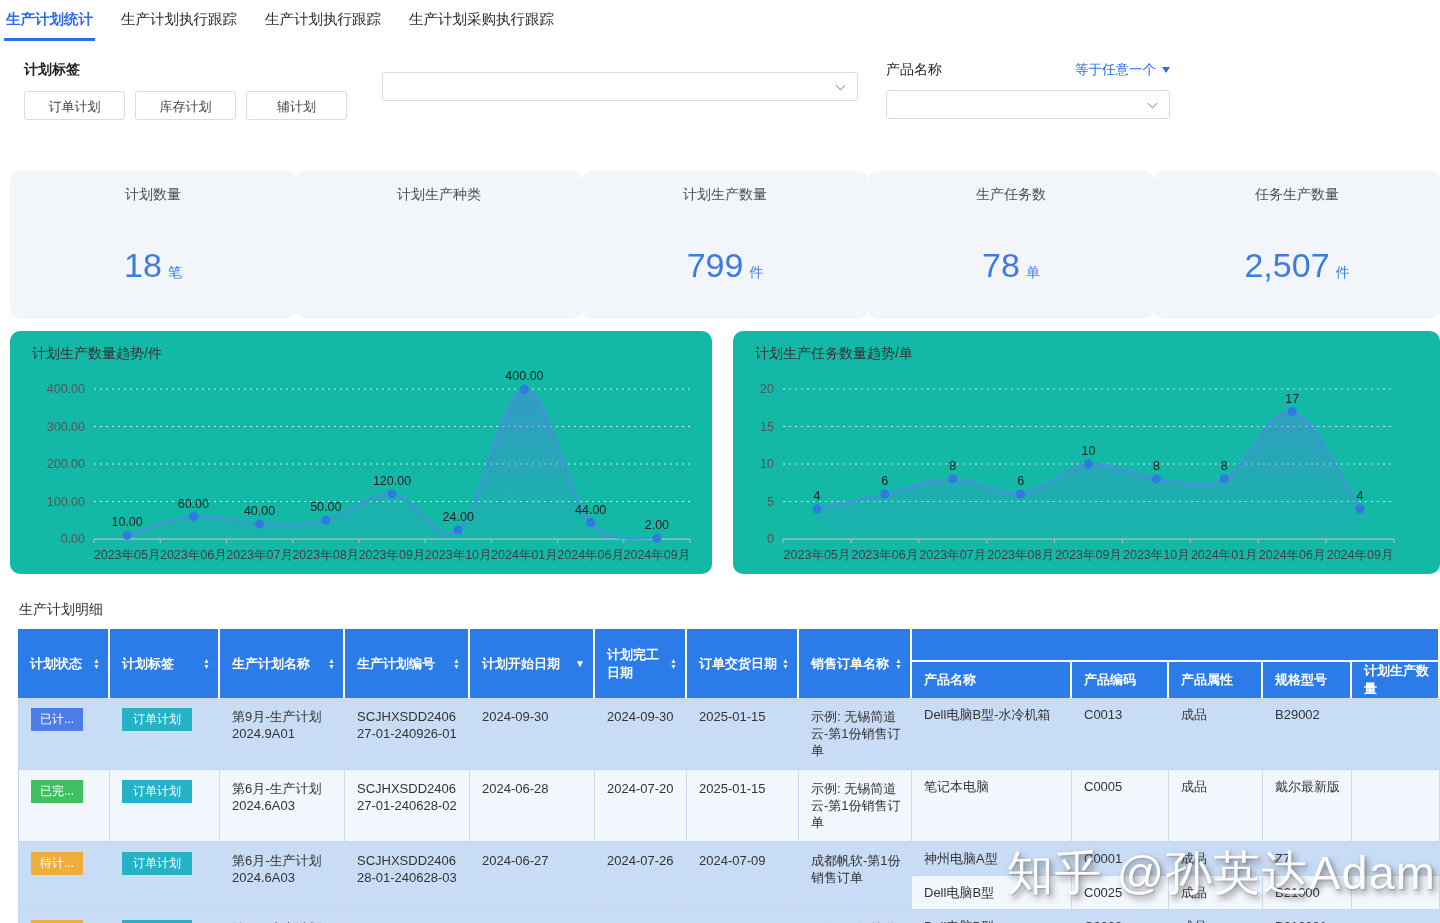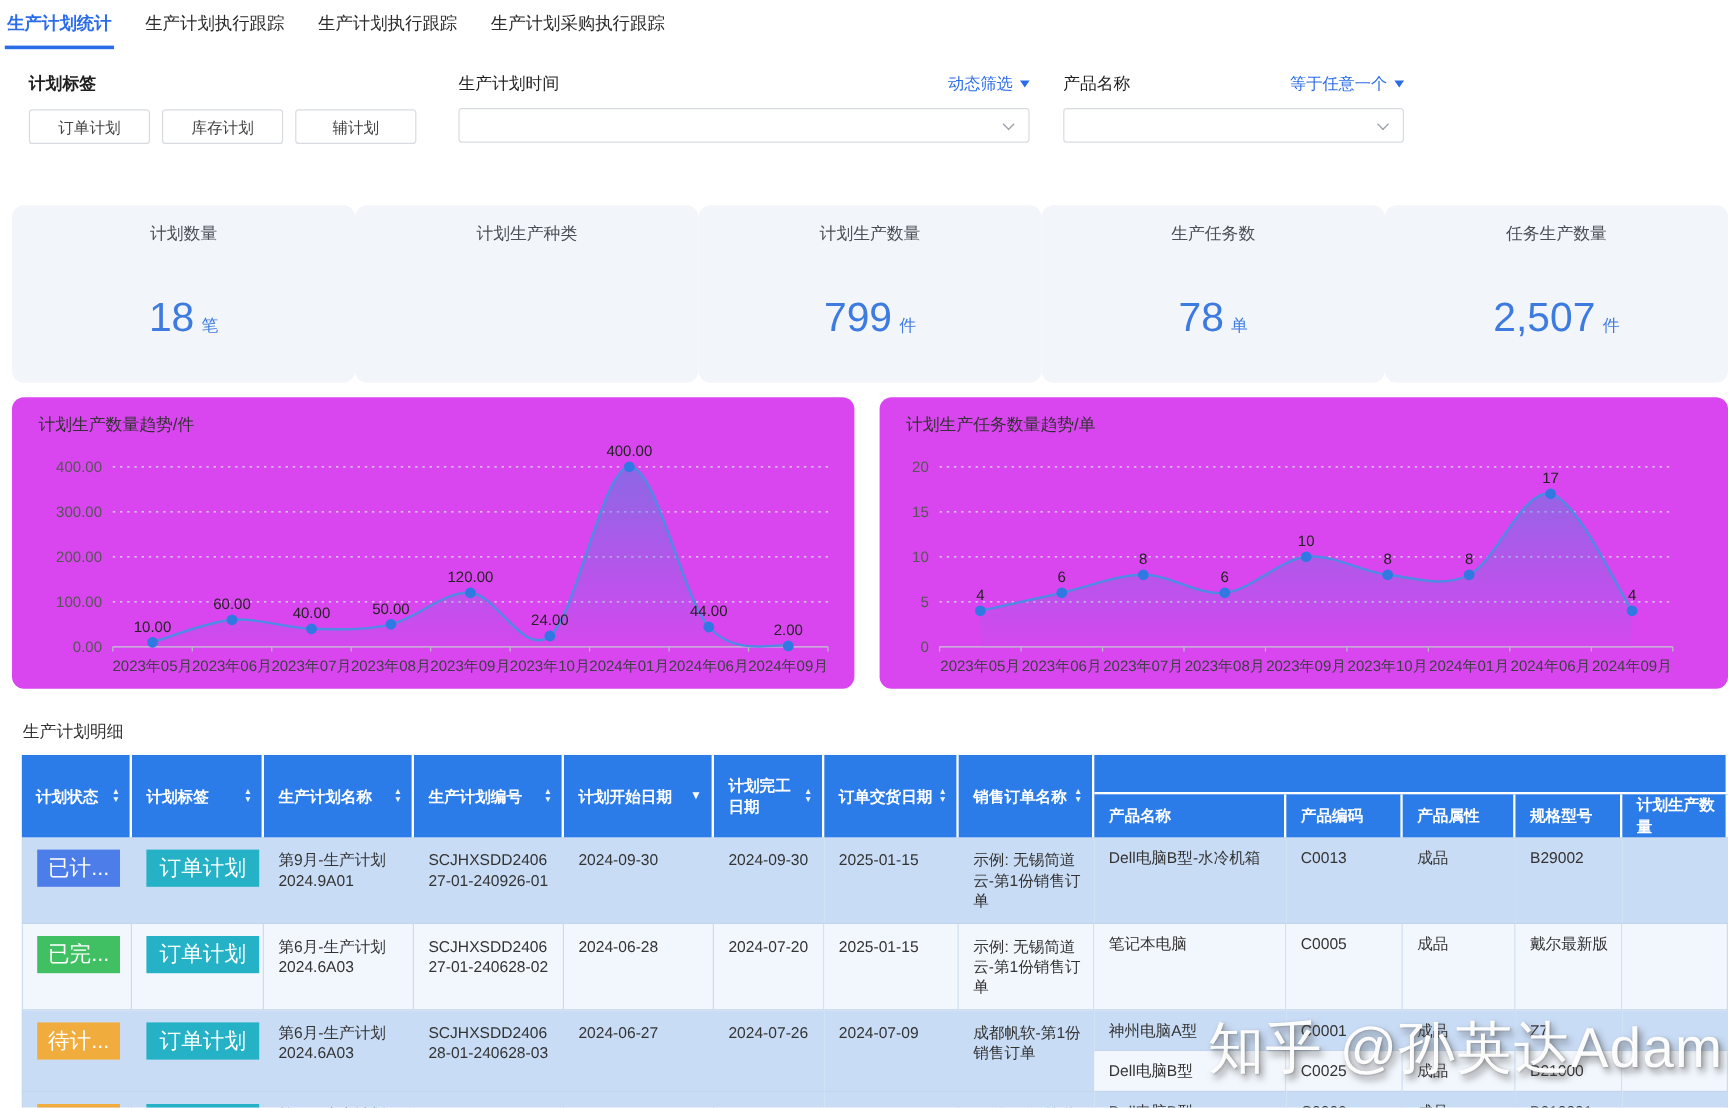--- a/index.html
+++ b/index.html
@@ -33,21 +33,21 @@
   .chev{width:7px;height:7px;border-right:1.6px solid #98a0aa;border-bottom:1.6px solid #98a0aa;transform:rotate(45deg);margin-top:-3px;}
   
   .cards{display:flex;margin:17px 0 0 10px;padding-right:0;}
   .card{flex:1;height:148px;background:#f2f5f9;border-radius:10px;text-align:center;padding-top:15px;}
   .card-title{font-size:14px;color:#4a4f57;}
   .card-value{margin-top:42px;color:var(--stat-blue);}
   .card-num{font-size:34px;}
   .card-unit{font-size:14px;margin-left:6px;}
   
   .charts{display:flex;margin:12px 0 0 10px;gap:21px;}
-  .chart-card{background:#d946ef;border-radius:10px;height:243px;}
+  .chart-card{background:#14b8a6;border-radius:10px;height:243px;}
   .chart-card.left{width:702px;}
   .chart-card.right{width:707px;}
   .chart-title{font-size:14px;color:#333;padding:14px 0 0 22px;}
   .ax-y{font-size:12.5px;fill:#555;}
   .ax-x{font-size:12.5px;fill:#3c3f44;}
   .pt-label{font-size:12.5px;fill:#222;}
   
   .table-sec-title{margin:27px 0 10px 19px;font-size:14px;color:#333;}
   .table-wrap{margin-left:18px;width:1422px;overflow:hidden;}
   table{border-collapse:separate;border-spacing:0;table-layout:fixed;width:1422px;font-size:13px;}
@@ -56,21 +56,21 @@
   .group-th{height:33px;border-bottom:2px solid #fff;}
   tr.h2 th{height:28px;}
   .th-flex{display:flex;align-items:center;justify-content:space-between;}
   .s-both{display:inline-flex;flex-direction:column;line-height:6px;font-size:7px;color:rgba(255,255,255,0.92);margin-left:4px;}
   .s-desc{font-size:10px;color:#fff;margin-left:4px;}
   tbody td{vertical-align:top;padding:10px 8px 10px 12px;line-height:17px;color:#333;border-right:1px solid #ccdbf0;border-bottom:1px solid #c4d6ee;background:#fff;word-wrap:break-word;}
   tbody td.first{border-left:1px solid #c4d6ee;}
   tbody td.prod{padding:8px 8px 8px 12px;}
   td.row-blue{background:var(--row-blue);}
   td.row-white{background:var(--row-white);}
-  .badge{display:inline-block;color:#fff;font-size:18px;padding:4px 9px;border-radius:0;line-height:1.25;white-space:nowrap;}
+  .badge{display:inline-block;color:#fff;font-size:12px;padding:4px 9px;border-radius:0;line-height:1.25;white-space:nowrap;}
   .b-planned{background:var(--b-planned);}
   .b-done{background:var(--b-done);}
   .b-pending{background:var(--b-pending);}
   .b-tag{background:var(--b-tag);padding:4px 11px;}
   
   .watermark{position:absolute;right:4px;bottom:18px;font-size:47px;color:rgba(255,255,255,0.96);
     text-shadow:3px 4px 6px rgba(70,70,70,0.6),1px 1px 2px rgba(90,90,90,0.4);
     letter-spacing:1px;pointer-events:none;z-index:50;white-space:nowrap;}
 </style>
 </head>
@@ -86,27 +86,20 @@
 <section class="filters">
   <div class="fg-tags">
     <div class="f-label">计划标签</div>
     <div class="tag-btns" id="tag-btns">
         <button class="tag-btn">订单计划</button>
         <button class="tag-btn">库存计划</button>
         <button class="tag-btn">辅计划</button>
       </div>
   </div>
   <div class="fg-time">
-    <div class="f-row-top">
-      <span class="f-label">生产计划时间</span>
-      <span class="f-mode">
-        <span>动态筛选</span>
-        <i class="tri"></i>
-      </span>
-    </div>
     <div class="select">
       <i class="chev"></i>
     </div>
   </div>
   <div class="fg-product">
     <div class="f-row-top">
       <span class="f-label">产品名称</span>
       <span class="f-mode">
         <span>等于任意一个</span>
         <i class="tri"></i>

